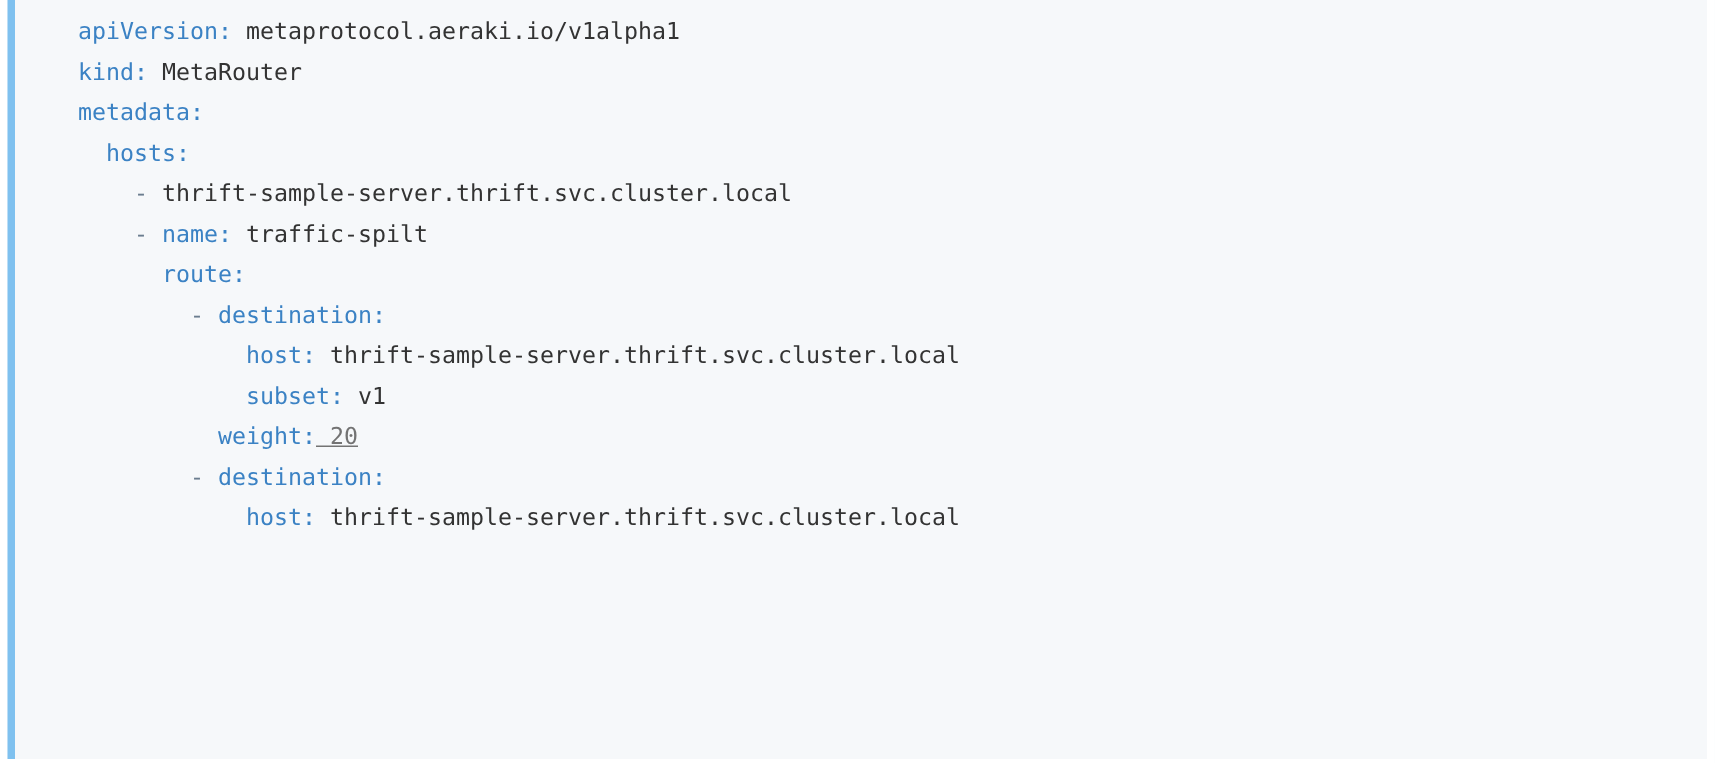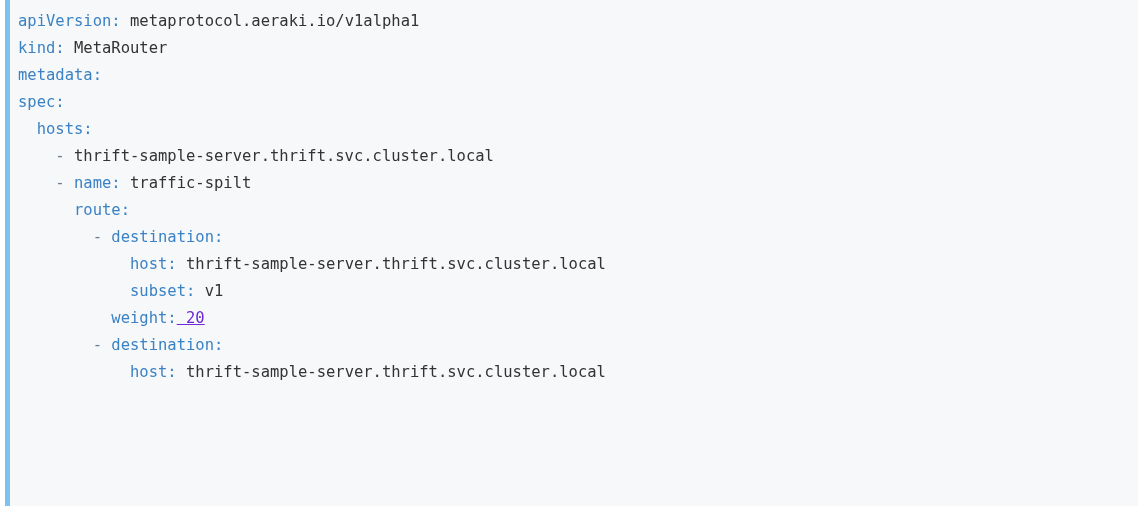--- a/index.html
+++ b/index.html
@@ -32,38 +32,38 @@
   }
 
   .line {
     height: 27px;
     line-height: 27px;
     white-space: pre;
     font-size: 15.5px;
     font-family: "DejaVu Sans Mono", "Liberation Mono", monospace;
     padding-left: 8px;
     letter-spacing: 0px;
+    margin-left: 34px;
   }
 
   .tok-key   { color: #3b82c4; }
   .tok-val   { color: #333333; }
   .tok-punct { color: #3b82c4; }
   .tok-dash  { color: #6b7d8f; }
-  .tok-num   { color: #6d28d9; text-decoration: underline; }
+  .tok-num   { color: #737373; text-decoration: underline; }
   .tok-ind   { color: transparent; }
 </style>
 </head>
 <body>
 
 <div id="code-block">
   <div class="code-lines" id="code-lines">
       <div class="line"><span class="tok-key">apiVersion</span><span class="tok-punct">:</span><span class="tok-val"> metaprotocol.aeraki.io/v1alpha1</span></div>
       <div class="line"><span class="tok-key">kind</span><span class="tok-punct">:</span><span class="tok-val"> MetaRouter</span></div>
       <div class="line"><span class="tok-key">metadata</span><span class="tok-punct">:</span></div>
-      <div class="line"><span class="tok-key">spec</span><span class="tok-punct">:</span></div>
       <div class="line"><span class="tok-ind">  </span><span class="tok-key">hosts</span><span class="tok-punct">:</span></div>
       <div class="line"><span class="tok-ind">    </span><span class="tok-dash">- </span><span class="tok-val">thrift-sample-server.thrift.svc.cluster.local</span></div>
       <div class="line"><span class="tok-ind">    </span><span class="tok-dash">- </span><span class="tok-key">name</span><span class="tok-punct">:</span><span class="tok-val"> traffic-spilt</span></div>
       <div class="line"><span class="tok-ind">      </span><span class="tok-key">route</span><span class="tok-punct">:</span></div>
       <div class="line"><span class="tok-ind">        </span><span class="tok-dash">- </span><span class="tok-key">destination</span><span class="tok-punct">:</span></div>
       <div class="line"><span class="tok-ind">            </span><span class="tok-key">host</span><span class="tok-punct">:</span><span class="tok-val"> thrift-sample-server.thrift.svc.cluster.local</span></div>
       <div class="line"><span class="tok-ind">            </span><span class="tok-key">subset</span><span class="tok-punct">:</span><span class="tok-val"> v1</span></div>
       <div class="line"><span class="tok-ind">          </span><span class="tok-key">weight</span><span class="tok-punct">:</span><span class="tok-num"> 20</span></div>
       <div class="line"><span class="tok-ind">        </span><span class="tok-dash">- </span><span class="tok-key">destination</span><span class="tok-punct">:</span></div>
       <div class="line"><span class="tok-ind">            </span><span class="tok-key">host</span><span class="tok-punct">:</span><span class="tok-val"> thrift-sample-server.thrift.svc.cluster.local</span></div>

